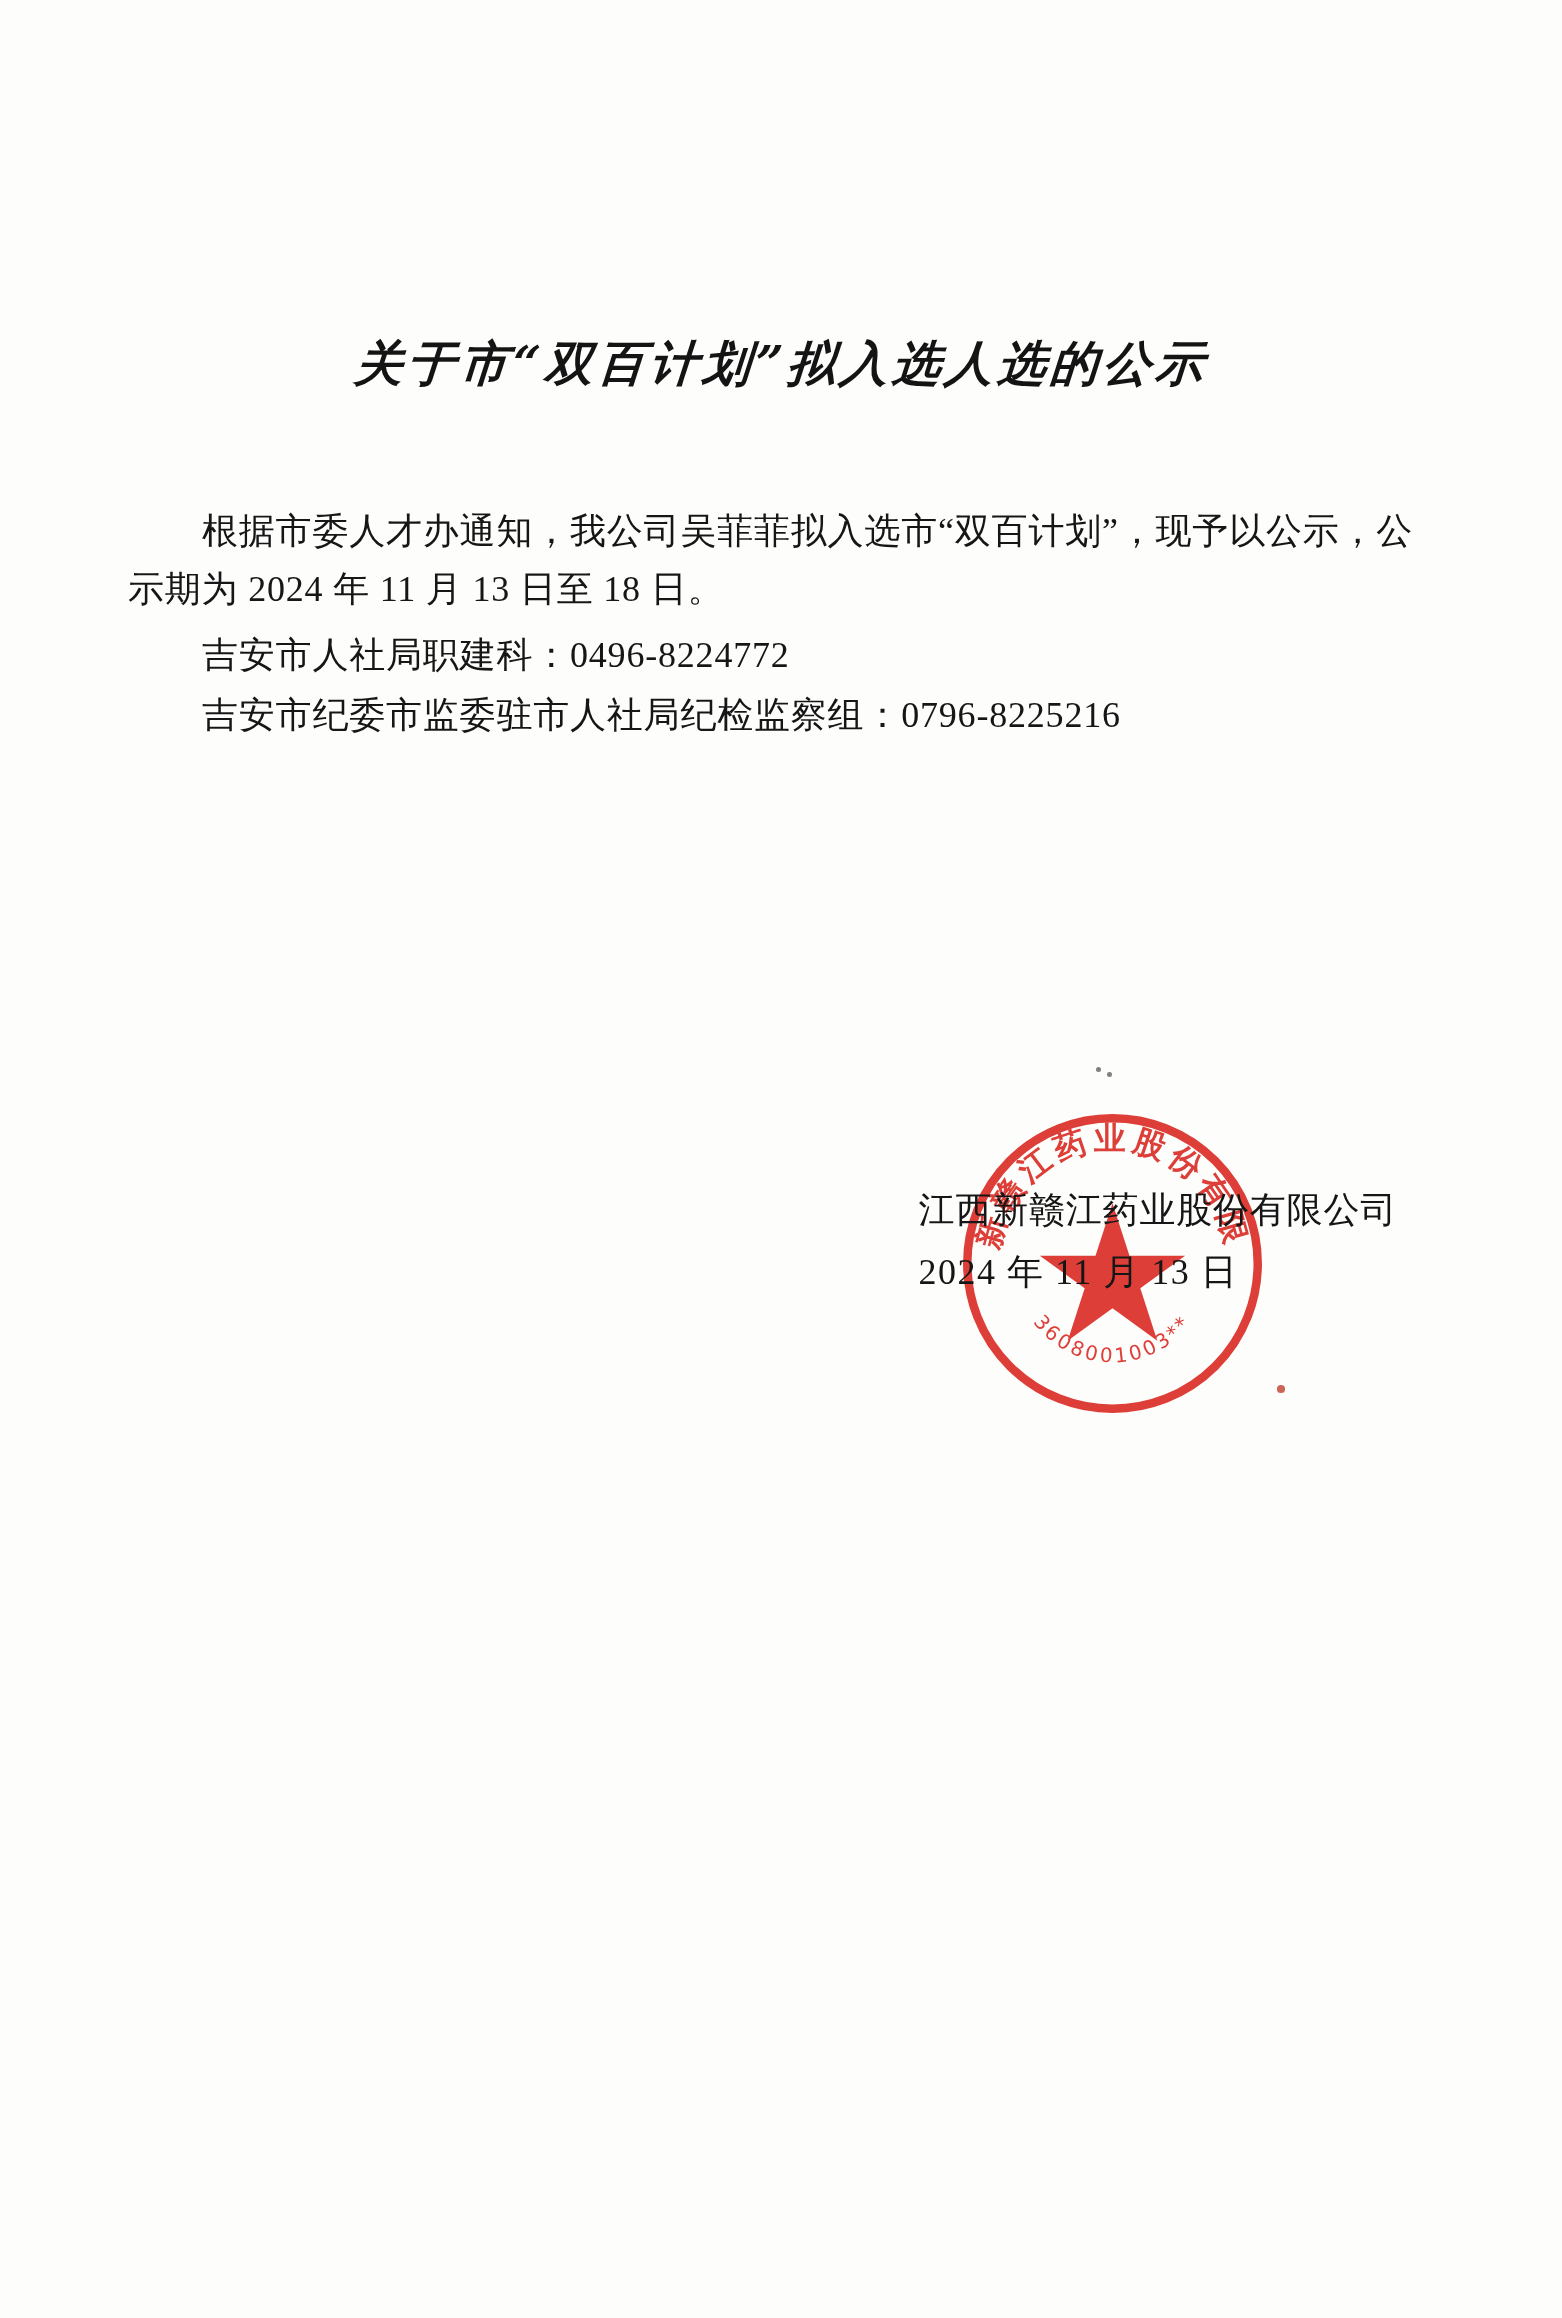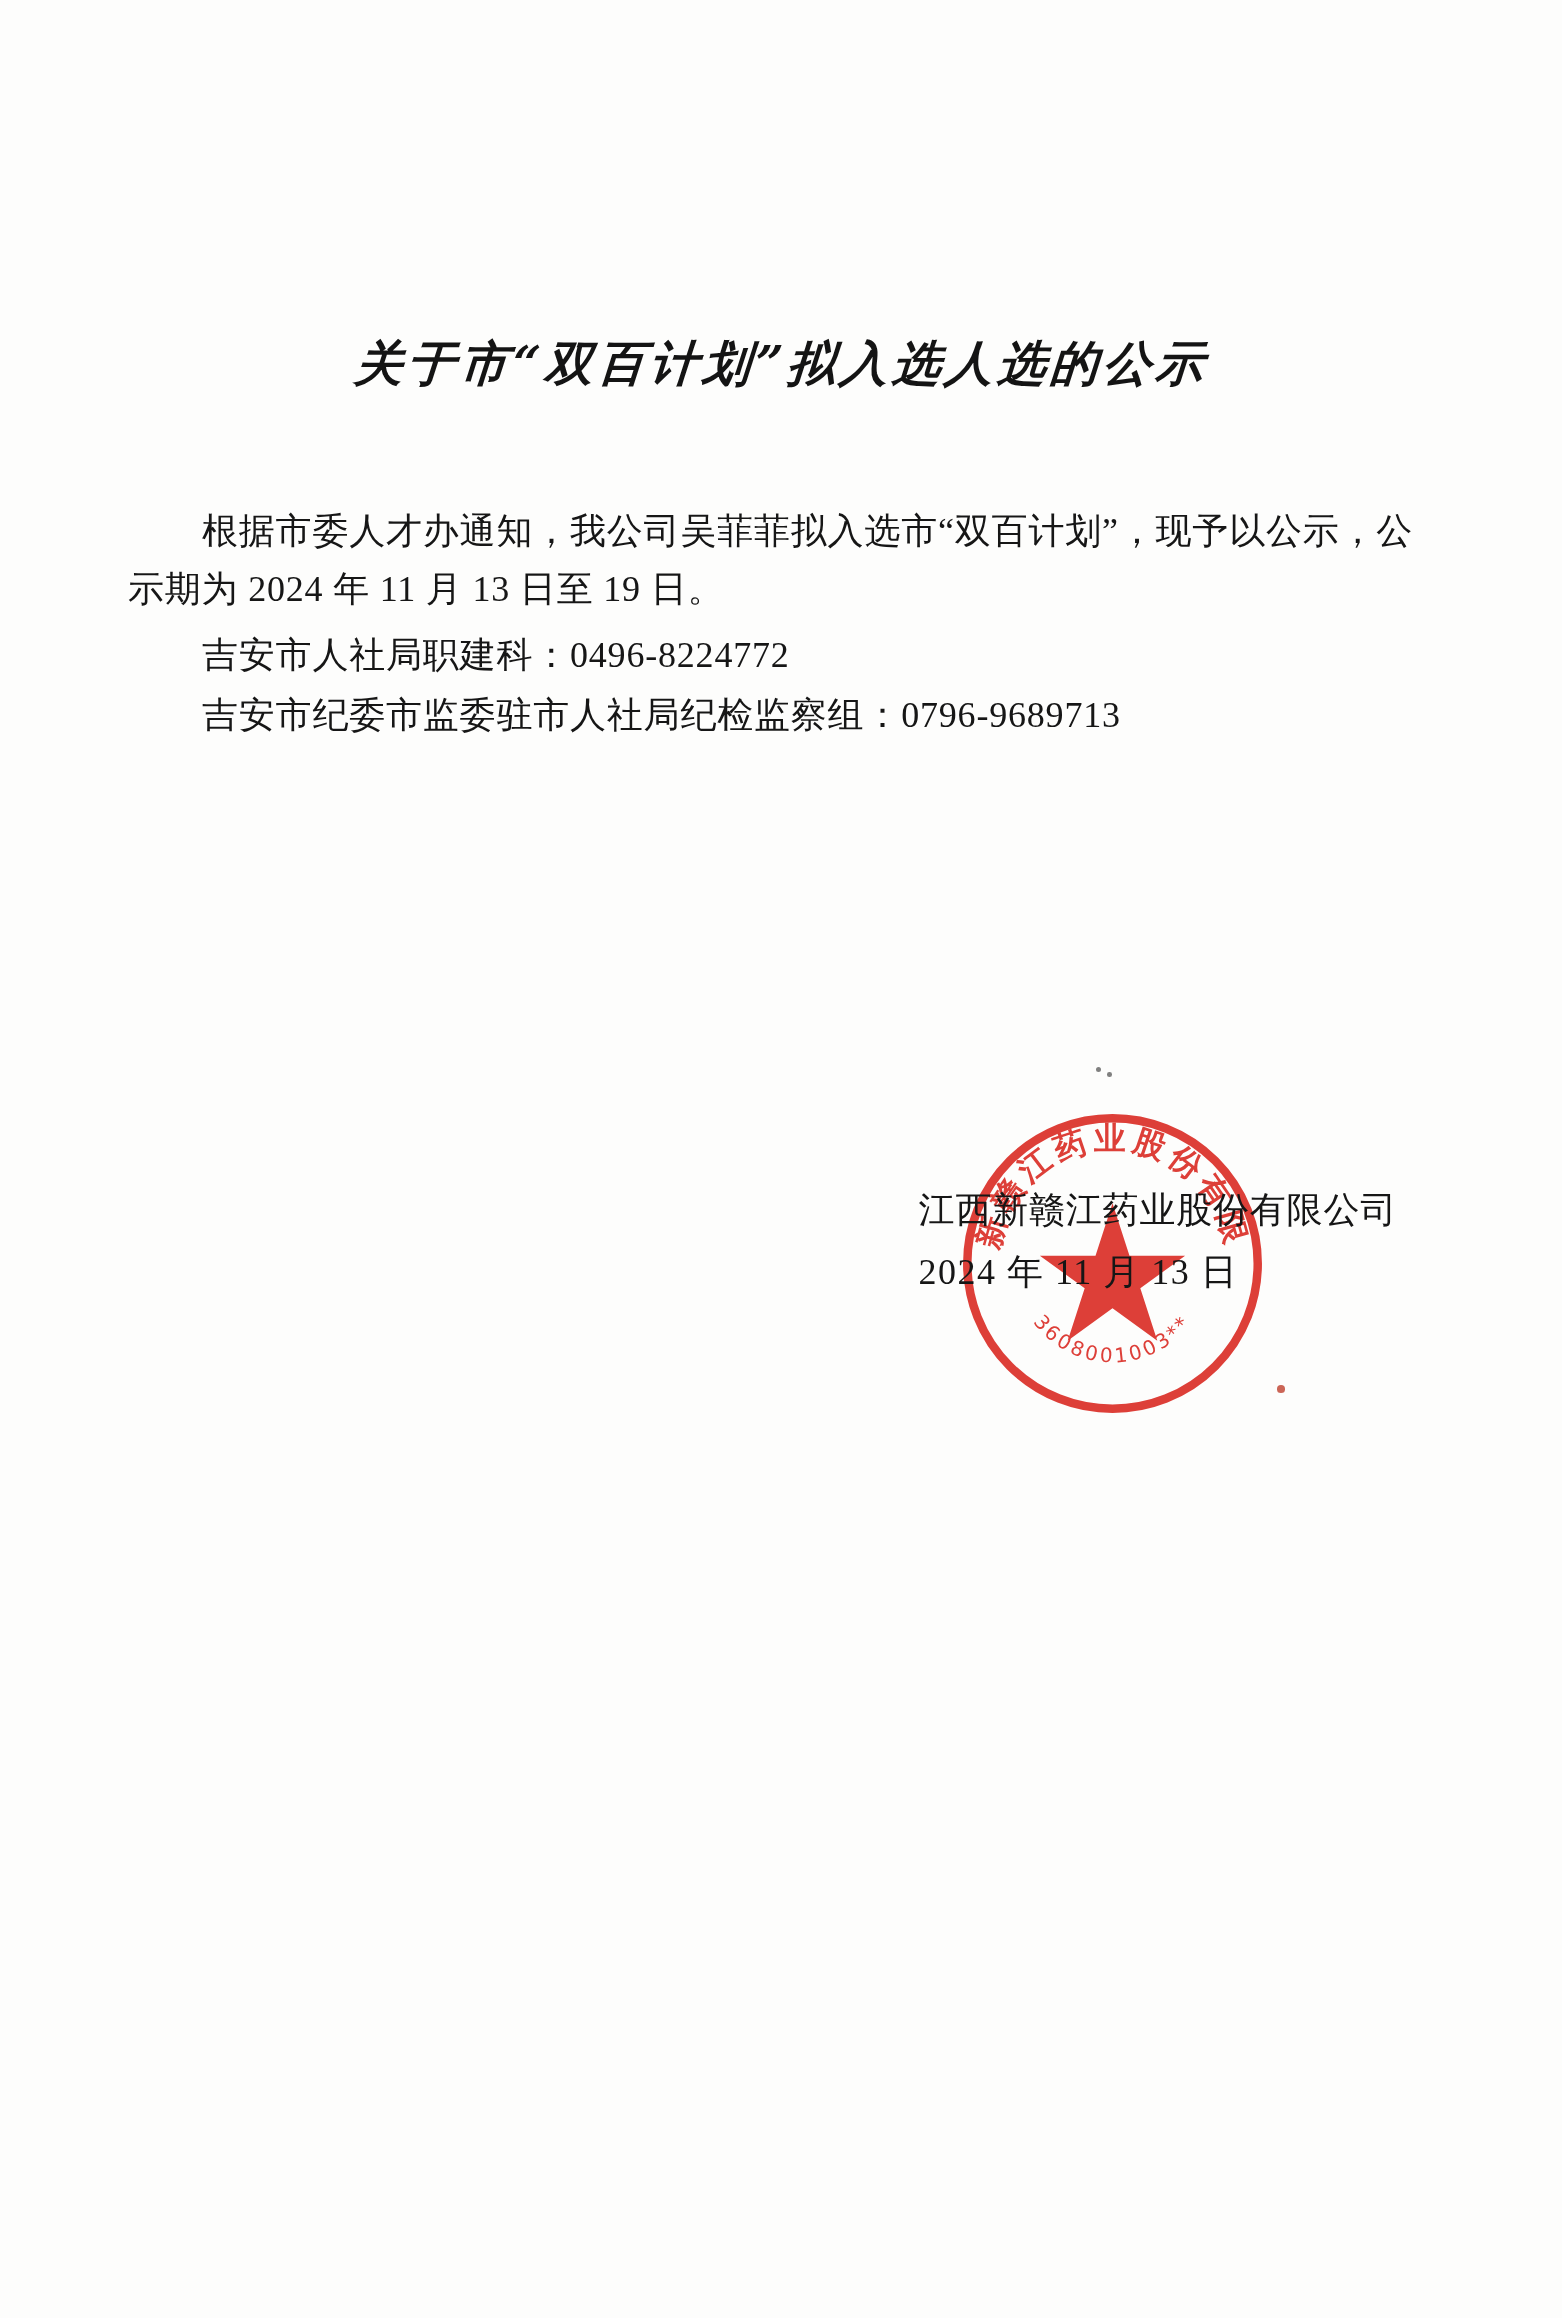--- a/index.html
+++ b/index.html
@@ -104,23 +104,23 @@
   .seal svg { display: block; }
 </style>
 </head>
 <body>
 
 <div class="page">
 
   <div class="doc-title">关于市“双百计划”拟入选人选的公示</div>
 
   <div class="body-block">
-    <div class="para indent">根据市委人才办通知，我公司吴菲菲拟入选市“双百计划”，现予以公示，公示期为 2024 年 11 月 13 日至 19 日。</div>
+    <div class="para indent">根据市委人才办通知，我公司吴菲菲拟入选市“双百计划”，现予以公示，公示期为 2024 年 11 月 13 日至 18 日。</div>
     <div class="para indent tight">吉安市人社局职建科：0496-8224772</div>
-    <div class="para indent tight">吉安市纪委市监委驻市人社局纪检监察组：0796-9689713</div>
+    <div class="para indent tight">吉安市纪委市监委驻市人社局纪检监察组：0796-8225216</div>
   </div>
 
   <div class="speck speck-a"></div>
   <div class="speck speck-b"></div>
   <div class="speck speck-c"></div>
 
   <div class="signature">
     <div>江西新赣江药业股份有限公司</div>
     <div class="sig-date">2024 年 11 月 13 日</div>
   </div>

